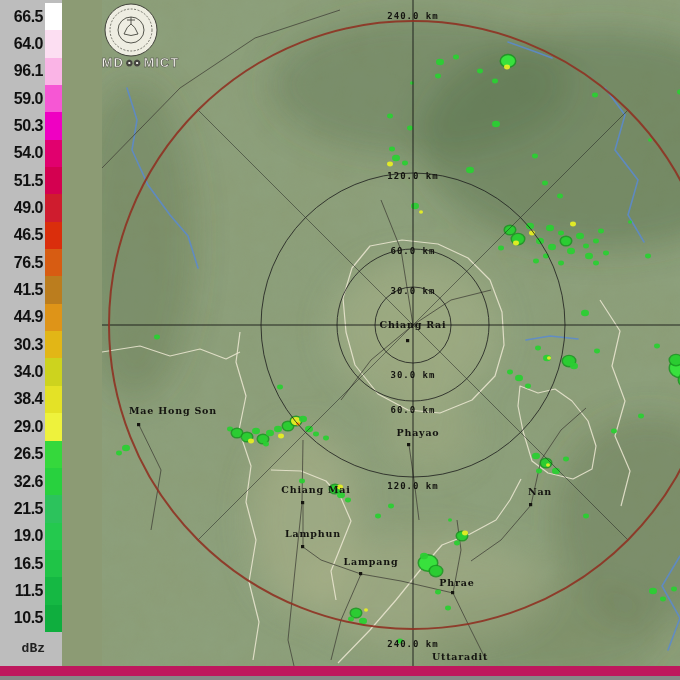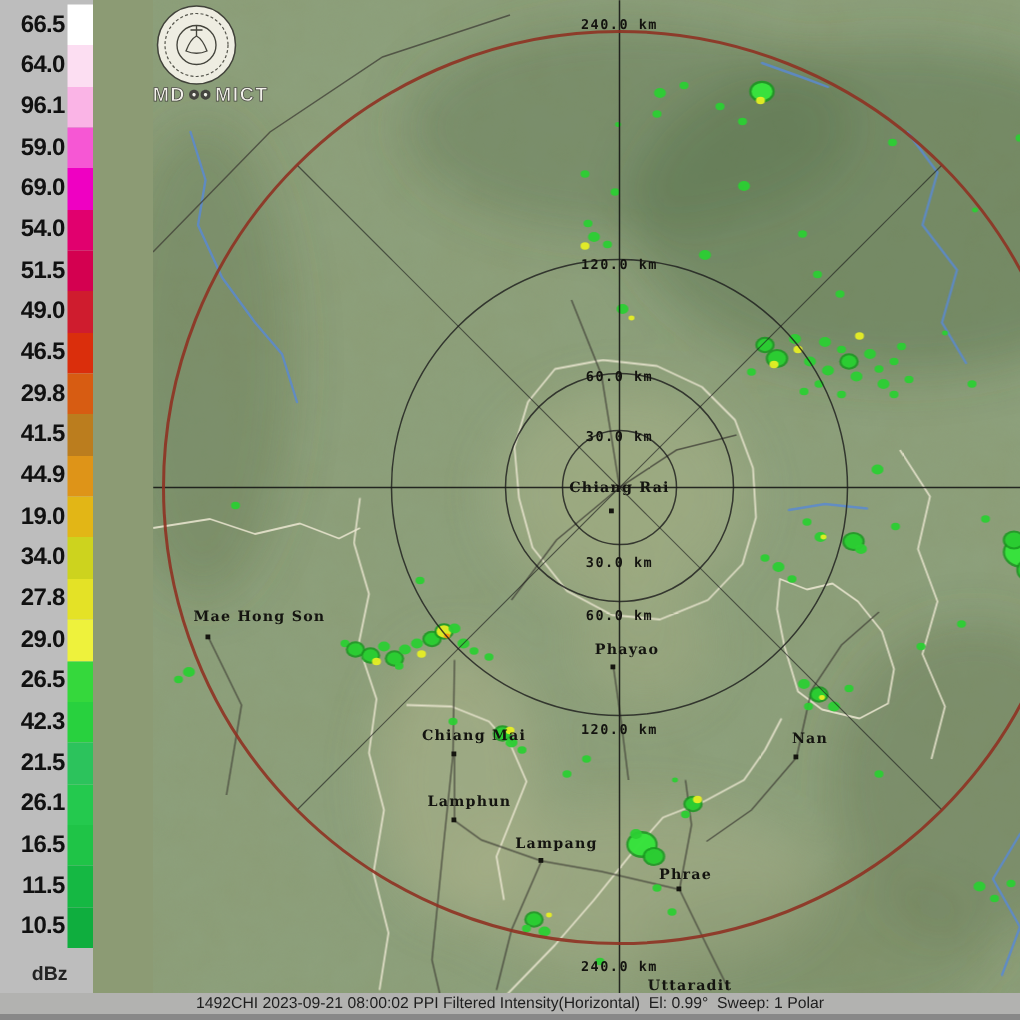--- a/index.html
+++ b/index.html
@@ -6,21 +6,21 @@
   .screen{position:relative;width:680px;height:676px;overflow:hidden;
           background:#be185d;font-family:"Liberation Sans",sans-serif;}
   
   .cb-panel{position:absolute;left:0;top:0;width:62px;height:666px;background:#bdbdbd;z-index:3;}
   .cb-rows{position:absolute;left:0;top:3px;width:62px;}
   .cb-row{display:flex;align-items:center;height:27.35px;}
   .cb-label{width:43px;text-align:right;padding-right:2px;font-size:16px;font-weight:600;color:#111;
             font-family:"Liberation Sans",sans-serif;letter-spacing:-0.5px;}
   .cb-swatch{width:17px;height:27.35px;}
   .cb-unit{position:absolute;left:0;top:641px;width:45px;text-align:right;
-           font-size:13px;font-weight:700;color:#222;font-family:Liberation Sans, sans-serif;}
+           font-size:13px;font-weight:700;color:#222;font-family:Liberation Mono, monospace;}
   
   .map-wrap{position:absolute;left:62px;top:0;width:618px;height:666px;background:#8c9b74;padding-left:40px;}
   
   .status-bar{position:absolute;left:0;bottom:0;width:680px;height:14px;background:#b2b2b0;
               display:flex;align-items:center;justify-content:center;z-index:4;}
   .status-text{font-size:10.5px;color:#1e1e1e;white-space:pre;font-family:"Liberation Sans",sans-serif;}
   svg text{user-select:none;}
   .ring-label{font-family:"DejaVu Sans Mono",monospace;font-size:9px;font-weight:700;
               fill:#141410;letter-spacing:1px;}
   .city-label{font-family:"DejaVu Serif",serif;font-size:9.5px;font-weight:700;
@@ -45,81 +45,81 @@
         </div>
         <div class="cb-row">
           <span class="cb-label">96.1</span>
           <div class="cb-swatch" style="background: rgb(250, 180, 230);"></div>
         </div>
         <div class="cb-row">
           <span class="cb-label">59.0</span>
           <div class="cb-swatch" style="background: rgb(246, 87, 212);"></div>
         </div>
         <div class="cb-row">
-          <span class="cb-label">69.0</span>
+          <span class="cb-label">50.3</span>
           <div class="cb-swatch" style="background: rgb(239, 0, 194);"></div>
         </div>
         <div class="cb-row">
           <span class="cb-label">54.0</span>
           <div class="cb-swatch" style="background: rgb(225, 0, 110);"></div>
         </div>
         <div class="cb-row">
           <span class="cb-label">51.5</span>
           <div class="cb-swatch" style="background: rgb(212, 0, 80);"></div>
         </div>
         <div class="cb-row">
           <span class="cb-label">49.0</span>
           <div class="cb-swatch" style="background: rgb(207, 28, 46);"></div>
         </div>
         <div class="cb-row">
           <span class="cb-label">46.5</span>
           <div class="cb-swatch" style="background: rgb(218, 46, 12);"></div>
         </div>
         <div class="cb-row">
-          <span class="cb-label">29.8</span>
+          <span class="cb-label">76.5</span>
           <div class="cb-swatch" style="background: rgb(215, 92, 18);"></div>
         </div>
         <div class="cb-row">
           <span class="cb-label">41.5</span>
           <div class="cb-swatch" style="background: rgb(187, 125, 30);"></div>
         </div>
         <div class="cb-row">
           <span class="cb-label">44.9</span>
           <div class="cb-swatch" style="background: rgb(222, 148, 24);"></div>
         </div>
         <div class="cb-row">
-          <span class="cb-label">19.0</span>
+          <span class="cb-label">30.3</span>
           <div class="cb-swatch" style="background: rgb(226, 182, 22);"></div>
         </div>
         <div class="cb-row">
           <span class="cb-label">34.0</span>
           <div class="cb-swatch" style="background: rgb(205, 211, 30);"></div>
         </div>
         <div class="cb-row">
-          <span class="cb-label">27.8</span>
+          <span class="cb-label">38.4</span>
           <div class="cb-swatch" style="background: rgb(228, 226, 38);"></div>
         </div>
         <div class="cb-row">
           <span class="cb-label">29.0</span>
           <div class="cb-swatch" style="background: rgb(238, 242, 60);"></div>
         </div>
         <div class="cb-row">
           <span class="cb-label">26.5</span>
           <div class="cb-swatch" style="background: rgb(53, 216, 60);"></div>
         </div>
         <div class="cb-row">
-          <span class="cb-label">42.3</span>
+          <span class="cb-label">32.6</span>
           <div class="cb-swatch" style="background: rgb(40, 209, 62);"></div>
         </div>
         <div class="cb-row">
           <span class="cb-label">21.5</span>
           <div class="cb-swatch" style="background: rgb(44, 195, 92);"></div>
         </div>
         <div class="cb-row">
-          <span class="cb-label">26.1</span>
+          <span class="cb-label">19.0</span>
           <div class="cb-swatch" style="background: rgb(36, 201, 78);"></div>
         </div>
         <div class="cb-row">
           <span class="cb-label">16.5</span>
           <div class="cb-swatch" style="background: rgb(31, 196, 71);"></div>
         </div>
         <div class="cb-row">
           <span class="cb-label">11.5</span>
           <div class="cb-swatch" style="background: rgb(21, 184, 67);"></div>
         </div>
@@ -390,17 +390,14 @@
         <circle cx="91" cy="30" r="13" fill="none" stroke="#44443c" stroke-width="0.9"></circle>
         <path d="M 84,34 q 3,-8 7,-10 q 4,2 7,10 q -7,3 -14,0 Z" fill="none" stroke="#44443c" stroke-width="0.9"></path>
         <path d="M 91,17 l 0,7 M 87,20 l 8,0" stroke="#44443c" stroke-width="0.9"></path>
       </g>
       <text class="logo-text" x="96" y="67" text-anchor="middle">
         <tspan>TMD</tspan><tspan dx="2" font-size="8" dy="-1">✺✺</tspan><tspan dx="2" dy="1">MICT</tspan>
       </text>
     </svg>
   </div>
 
-  <div class="status-bar">
-    <span class="status-text">1492CHI 2023-09-21 08:00:02 PPI Filtered Intensity(Horizontal)  El: 0.99°  Sweep: 1 Polar</span>
-  </div>
 
 </div>
 
 </body></html>

